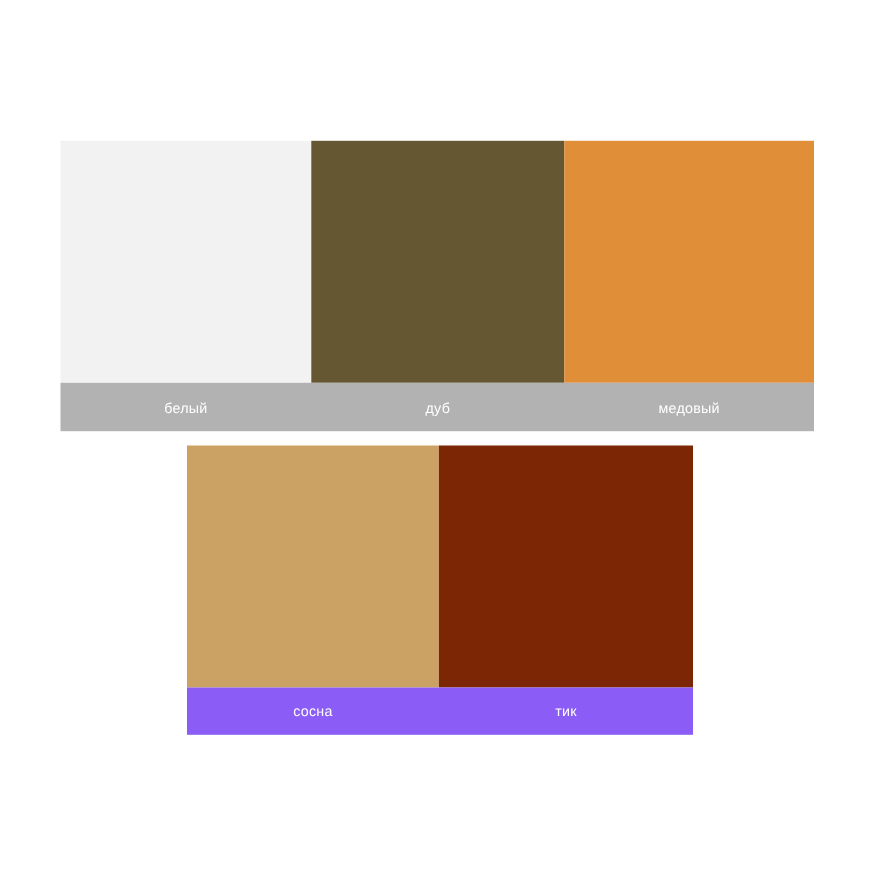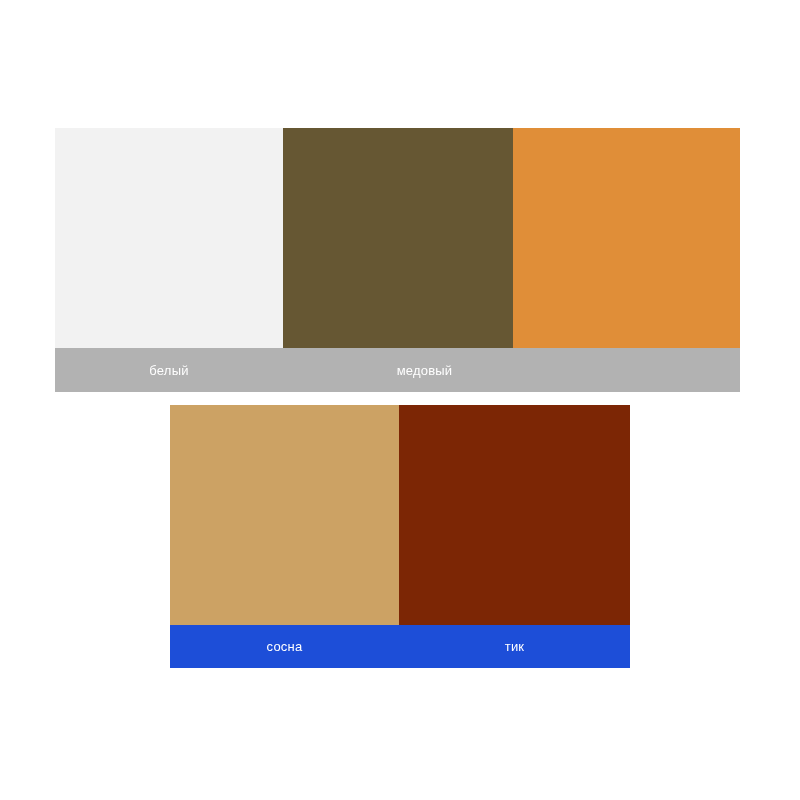--- a/index.html
+++ b/index.html
@@ -60,21 +60,21 @@
     user-select: none;
   }
 
   
   #group-top {
     left: 55px;
     top: 128px;
     width: 685px;
   }
   #group-top .swatch-row { height: 220px; }
-  #group-top .caption-bar { height: 44px; gap: 28px; }
+  #group-top .caption-bar { height: 44px; }
 
   
   #group-bottom {
     left: 170px;
     top: 405px;
     width: 460px;
   }
   #group-bottom .swatch-row { height: 220px; }
   #group-bottom .caption-bar { height: 43px; }
 </style>
@@ -86,32 +86,33 @@
   <div class="swatch-group" id="group-top">
 
     <div class="swatch-row">
       <div class="swatch-tile" style="background-color: rgb(242, 242, 242); width: 228px;"></div>
       <div class="swatch-tile" style="background-color: rgb(102, 87, 51); width: 230px;"></div>
       <div class="swatch-tile" style="background-color: rgb(224, 142, 56); width: 227px;"></div>
     </div>
 
     <div class="caption-bar" style="background: rgb(178, 178, 178);">
       <div class="caption-cell" style="width: 228px; color: rgb(255, 255, 255);">белый</div>
+      <div class="caption-cell" style="width: 230px; color: rgb(255, 255, 255);">дуб</div>
       <div class="caption-cell" style="width: 227px; color: rgb(255, 255, 255);">медовый</div>
     </div>
 
   </div>
 
   <div class="swatch-group" id="group-bottom">
 
     <div class="swatch-row">
       <div class="swatch-tile" style="background-color: rgb(204, 162, 100); width: 229px;"></div>
       <div class="swatch-tile" style="background-color: rgb(124, 38, 5); width: 231px;"></div>
     </div>
 
-    <div class="caption-bar" style="background: #1d4ed8;">
+    <div class="caption-bar" style="background: #8b5cf6;">
       <div class="caption-cell" style="width: 229px; color: rgb(255, 255, 255);">сосна</div>
       <div class="caption-cell" style="width: 231px; color: rgb(255, 255, 255); text-align: right;">тик</div>
     </div>
 
   </div>
 
 </div>
 
 </body></html>

